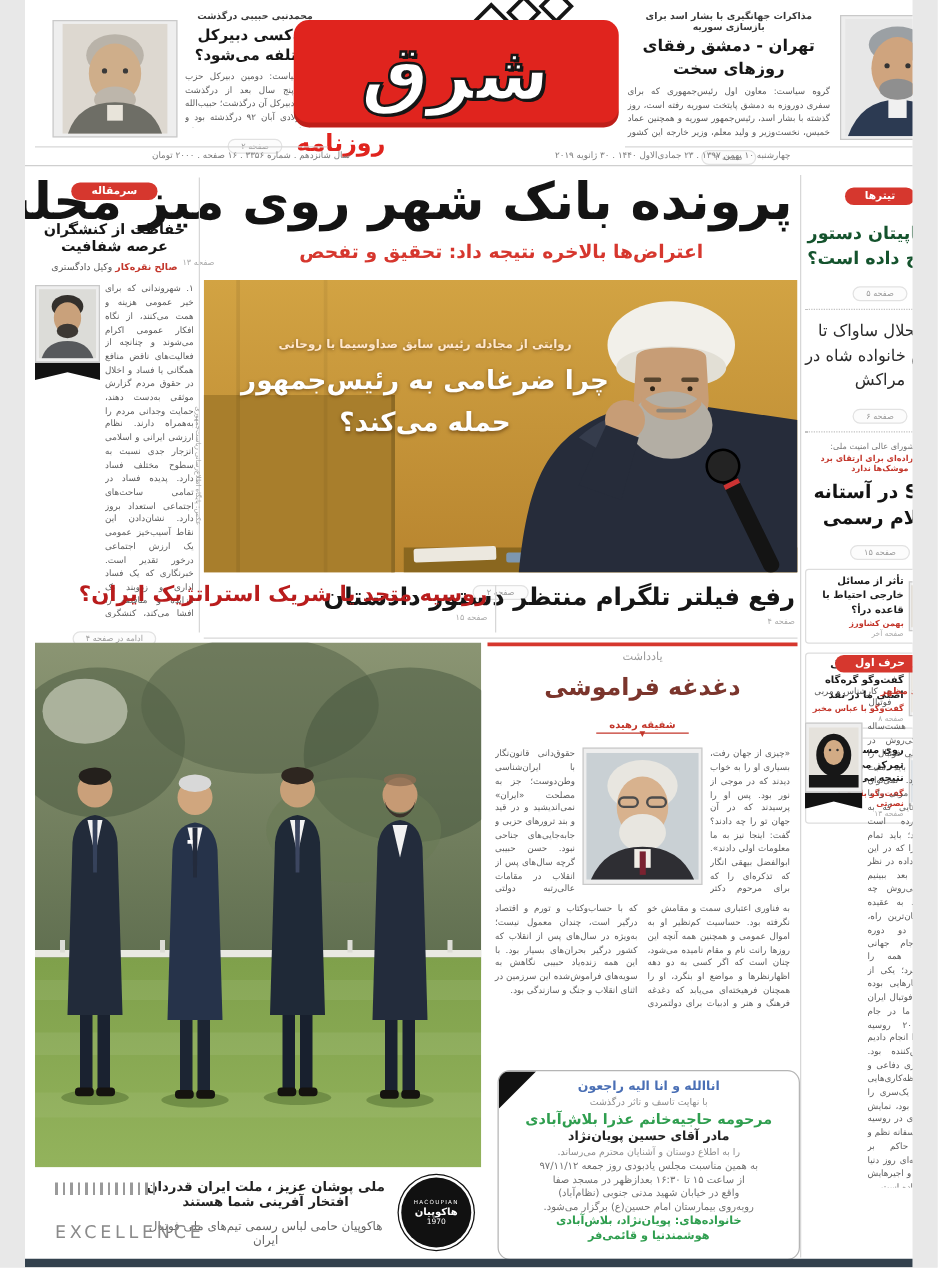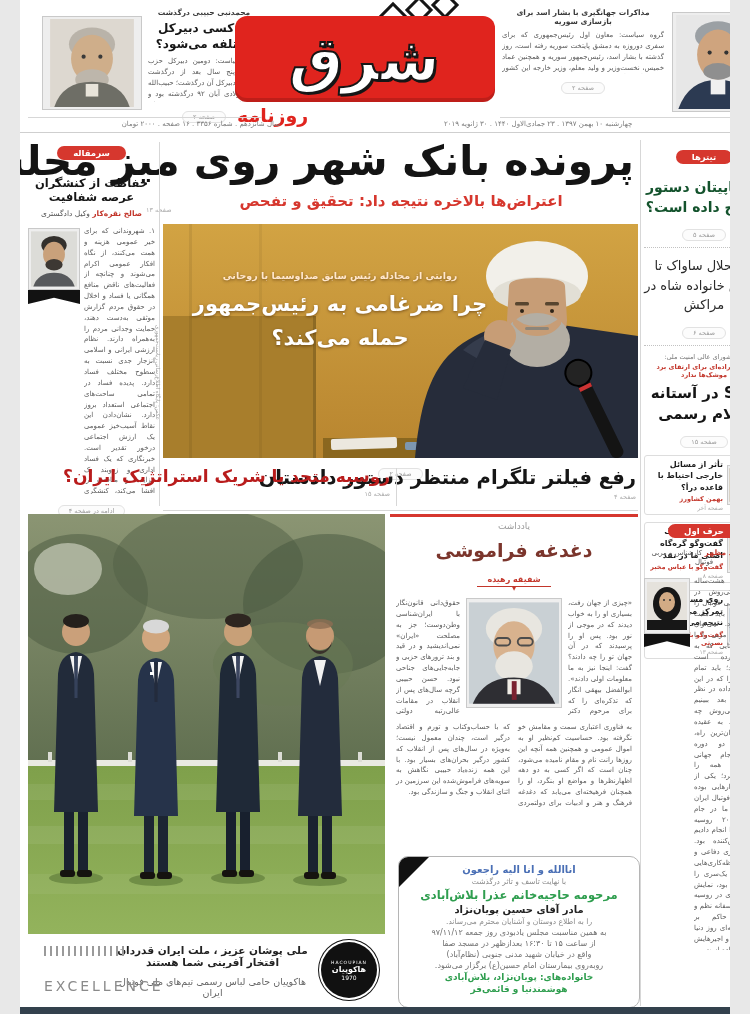--- a/index.html
+++ b/index.html
@@ -80,20 +80,21 @@
         <ellipse cx="20" cy="19" rx="10" ry="12" fill="#cfa47e"></ellipse>
         <ellipse cx="20" cy="27" rx="7" ry="4" fill="#8f8f8f"></ellipse>
         <path d="M1,45 Q6,31 20,31 Q34,31 39,45 Z" fill="#2c3a52"></path>
         <rect x="16.5" y="31" width="7" height="7" fill="#f0f0f0"></rect>
         <circle cx="16" cy="18" r="1" fill="#333"></circle>
           <circle cx="24" cy="18" r="1" fill="#333"></circle>
       </svg>
     </div>
     <div class="abs" style="left:0;top:2px;width:162px;">
       <div class="kicker center" style="font-size:7.5px;">مذاکرات جهانگیری با بشار اسد برای بازسازی سوریه</div>
+      <div class="center" style="font-size:13px;font-weight:bold;color:#171717;line-height:1.35;margin-top:3px;">تهران - دمشق رفقای روزهای سخت</div>
       <div class="body7" style="margin-top:4px;height:44px;">گروه سیاست: معاون اول رئیس‌جمهوری که برای سفری دوروزه به دمشق پایتخت سوریه رفته است، روز گذشته با بشار اسد، رئیس‌جمهور سوریه و همچنین عماد خمیس، نخست‌وزیر و ولید معلم، وزیر خارجه این کشور دیدار و گفت‌وگو کرد.</div>
       <div class="center" style="margin-top:1px;"><span class="ppill">صفحه ۲</span></div>
     </div>
   </div>
 
   <div class="hline" style="left:8px;top:117px;width:234px;"></div>
   <div class="hline" style="left:480px;top:117px;width:264px;"></div>
   <div class="abs" style="left:10px;top:120px;width:250px;font-size:7px;color:#7a7a7a;">سال شانزدهم . شماره ۳۳۵۶ . ۱۶ صفحه . ۲۰۰۰ تومان</div>
   <div class="abs" style="right:6px;top:120px;width:280px;font-size:7px;color:#7a7a7a;text-align:left;direction:rtl;">چهارشنبه ۱۰ بهمن ۱۳۹۷ . ۲۳ جمادی‌الاول ۱۴۴۰ . ۳۰ ژانویه ۲۰۱۹</div>
   <div class="hline" style="left:0;top:132px;width:750px;background:#cfcfcf;"></div>

